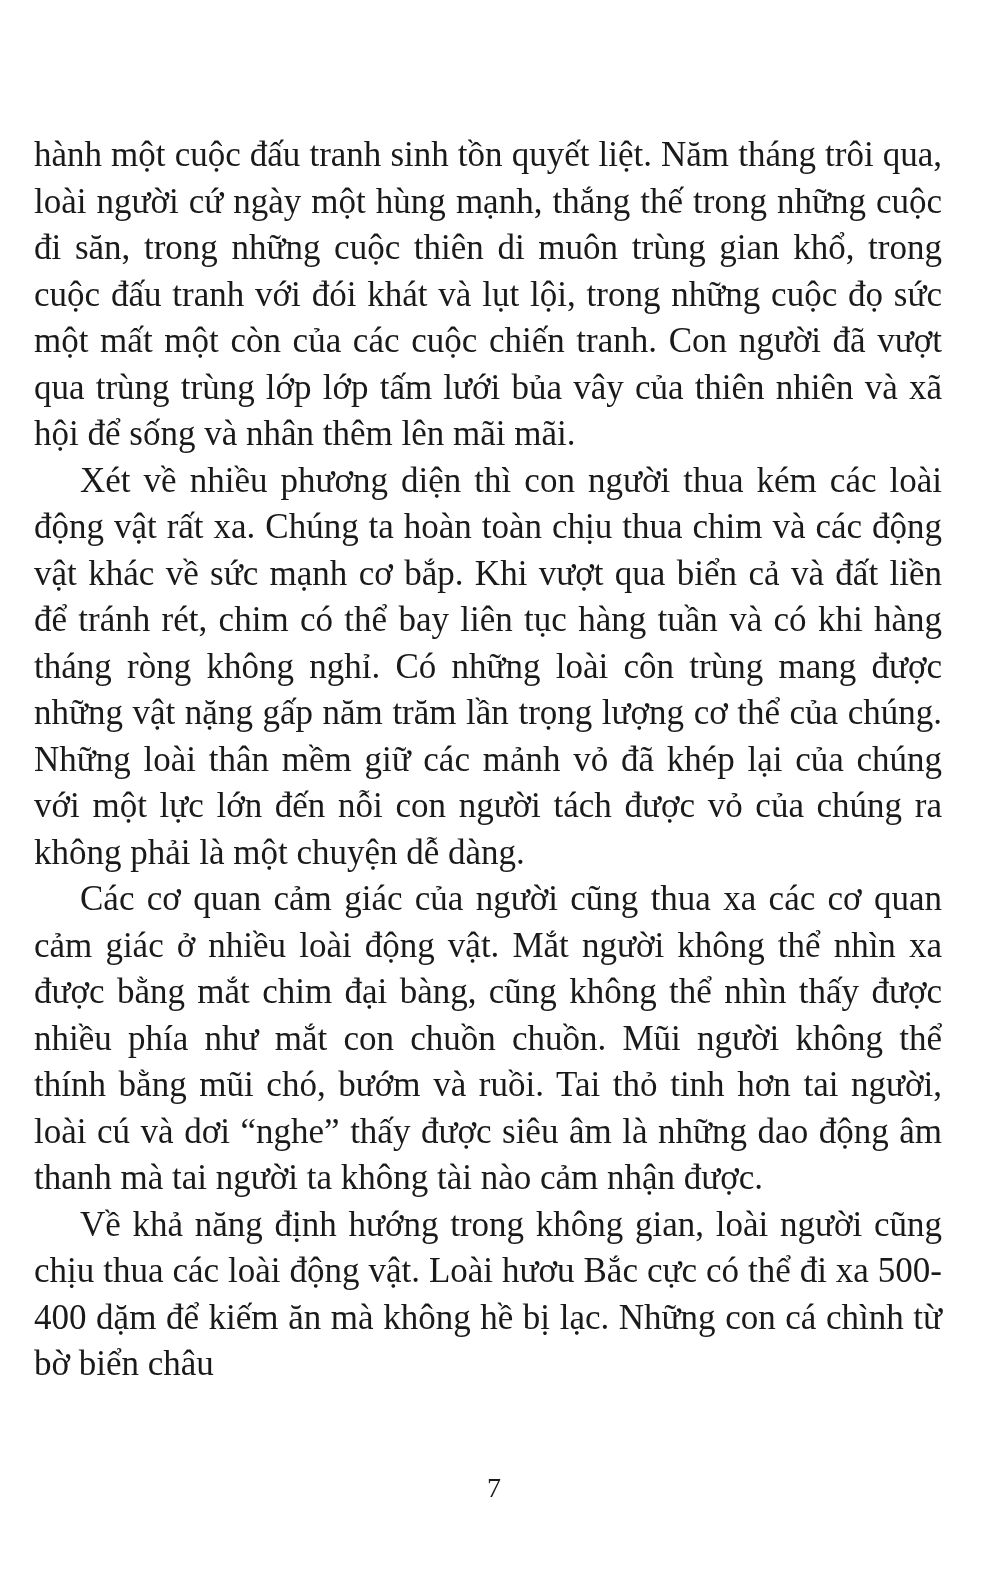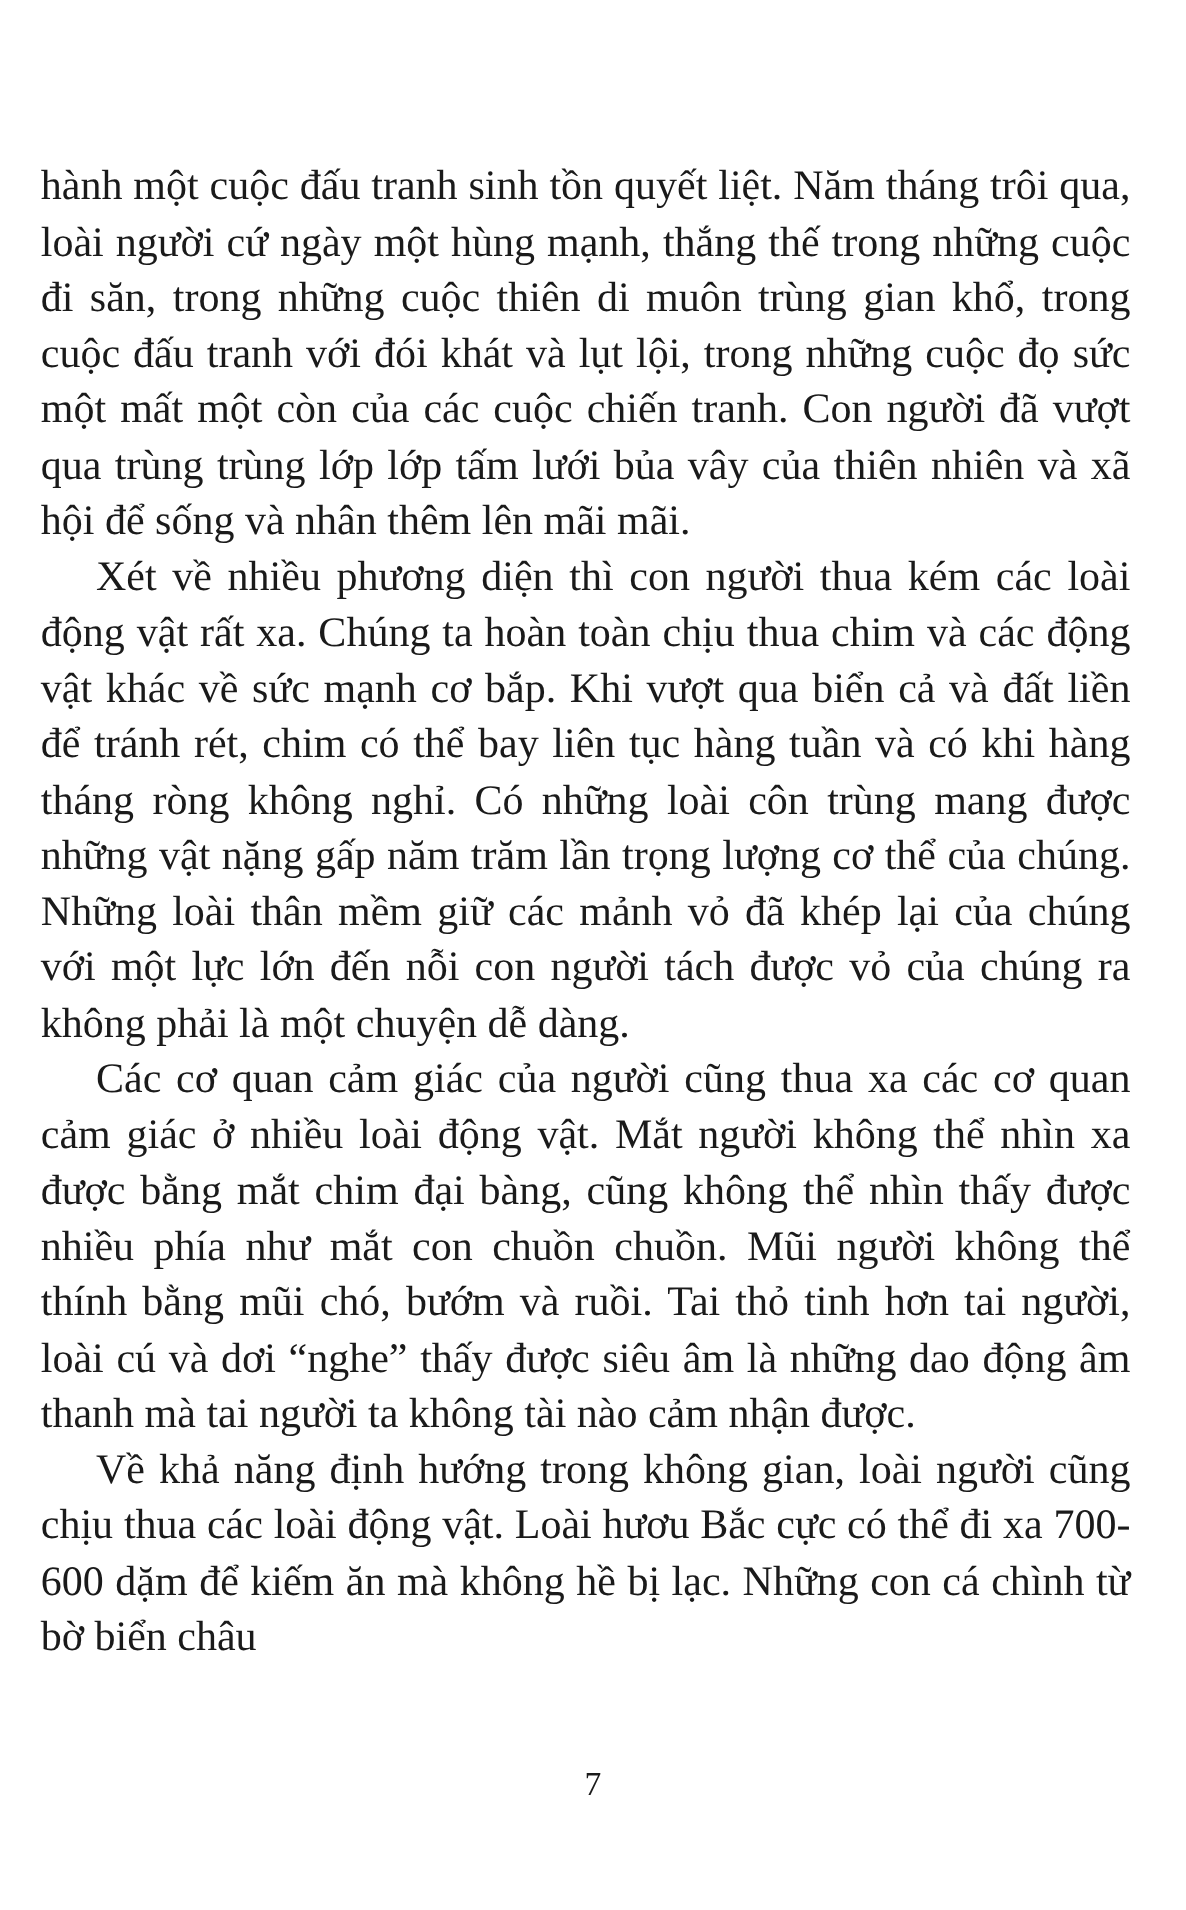--- a/index.html
+++ b/index.html
@@ -51,18 +51,18 @@
 </style>
 </head>
 <body>
 
 <div class="page">
 
   <div class="content">
     <p class="para">hành một cuộc đấu tranh sinh tồn quyết liệt. Năm tháng trôi qua, loài người cứ ngày một hùng mạnh, thắng thế trong những cuộc đi săn, trong những cuộc thiên di muôn trùng gian khổ, trong cuộc đấu tranh với đói khát và lụt lội, trong những cuộc đọ sức một mất một còn của các cuộc chiến tranh. Con người đã vượt qua trùng trùng lớp lớp tấm lưới bủa vây của thiên nhiên và xã hội để sống và nhân thêm lên mãi mãi.</p>
     <p class="para indent">Xét về nhiều phương diện thì con người thua kém các loài động vật rất xa. Chúng ta hoàn toàn chịu thua chim và các động vật khác về sức mạnh cơ bắp. Khi vượt qua biển cả và đất liền để tránh rét, chim có thể bay liên tục hàng tuần và có khi hàng tháng ròng không nghỉ. Có những loài côn trùng mang được những vật nặng gấp năm trăm lần trọng lượng cơ thể của chúng. Những loài thân mềm giữ các mảnh vỏ đã khép lại của chúng với một lực lớn đến nỗi con người tách được vỏ của chúng ra không phải là một chuyện dễ dàng.</p>
     <p class="para indent">Các cơ quan cảm giác của người cũng thua xa các cơ quan cảm giác ở nhiều loài động vật. Mắt người không thể nhìn xa được bằng mắt chim đại bàng, cũng không thể nhìn thấy được nhiều phía như mắt con chuồn chuồn. Mũi người không thể thính bằng mũi chó, bướm và ruồi. Tai thỏ tinh hơn tai người, loài cú và dơi “nghe” thấy được siêu âm là những dao động âm thanh mà tai người ta không tài nào cảm nhận được.</p>
-    <p class="para indent">Về khả năng định hướng trong không gian, loài người cũng chịu thua các loài động vật. Loài hươu Bắc cực có thể đi xa 700-600 dặm để kiếm ăn mà không hề bị lạc. Những con cá chình từ bờ biển châu</p>
+    <p class="para indent">Về khả năng định hướng trong không gian, loài người cũng chịu thua các loài động vật. Loài hươu Bắc cực có thể đi xa 500-400 dặm để kiếm ăn mà không hề bị lạc. Những con cá chình từ bờ biển châu</p>
   </div>
 
   <div class="page-number">7</div>
 
 </div>
 
 </body></html>

